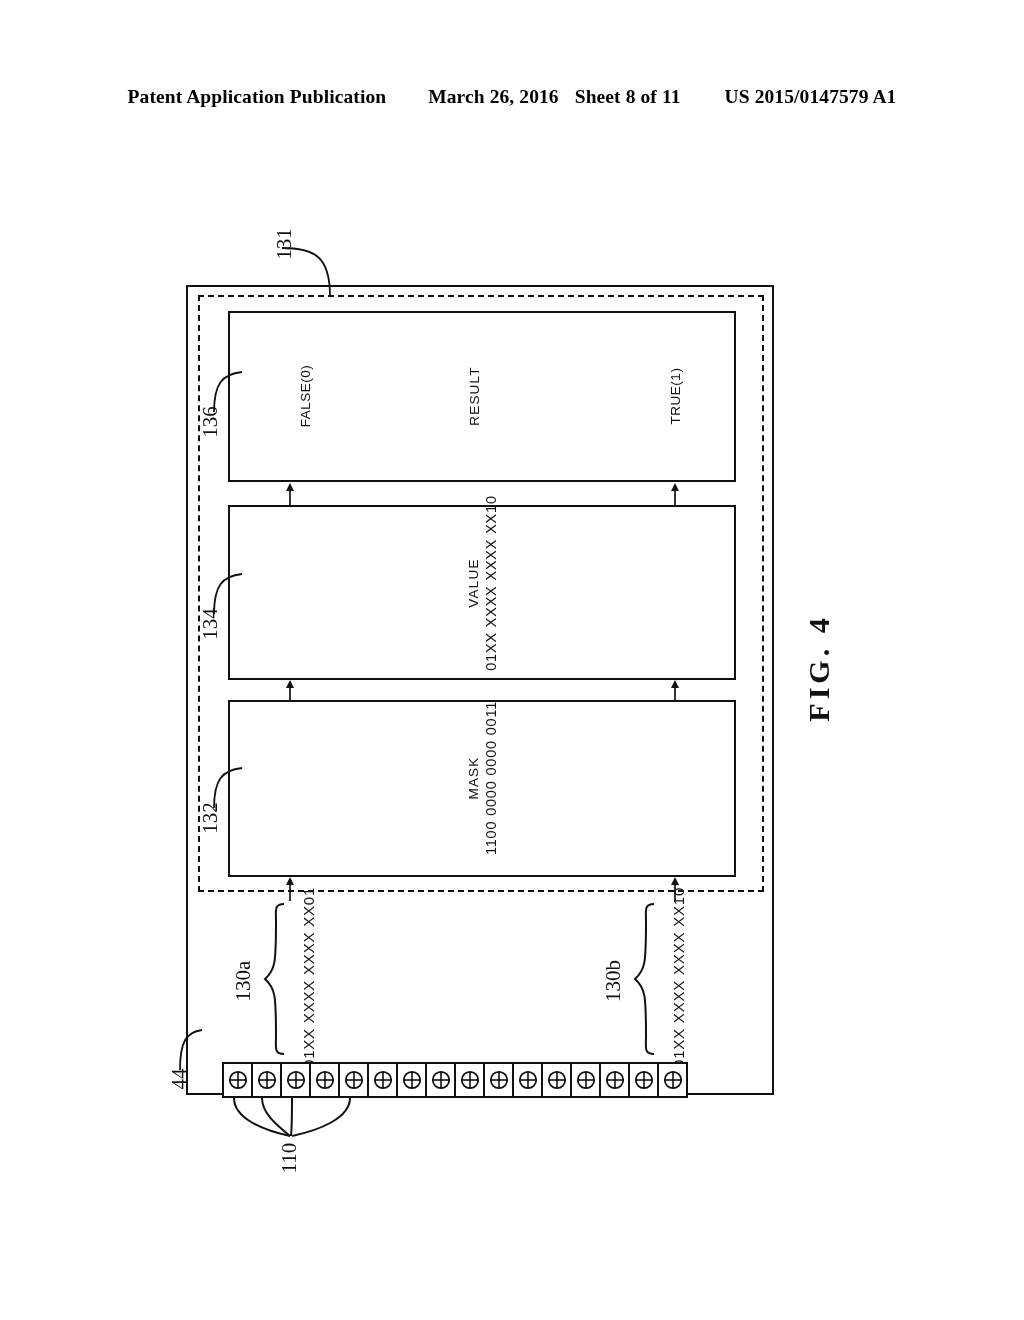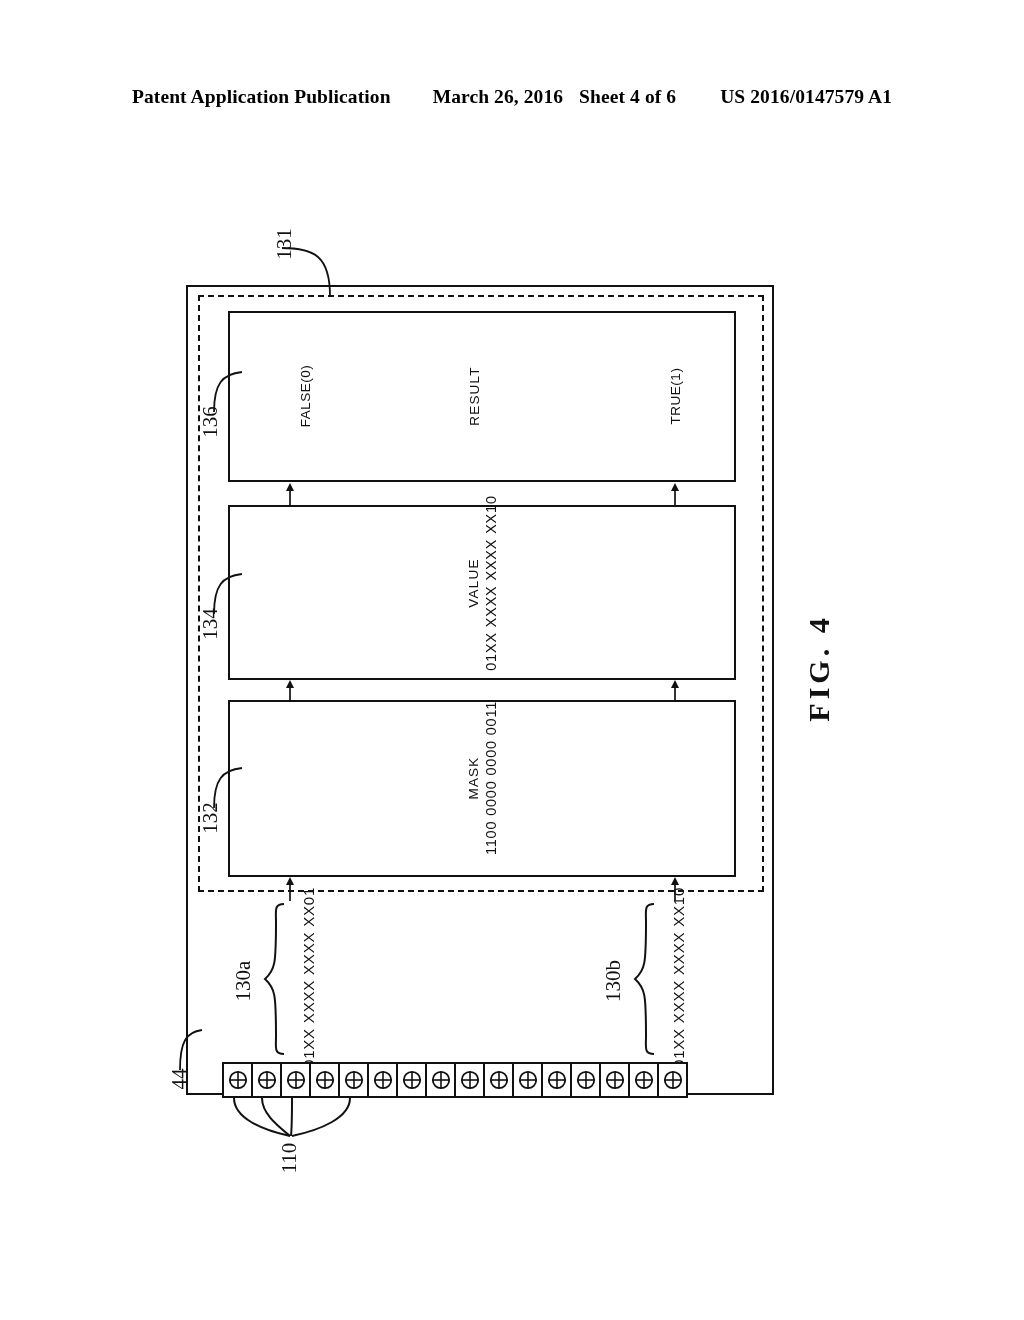--- a/index.html
+++ b/index.html
@@ -208,23 +208,23 @@
   }
 </style>
 </head>
 <body>
 
 <div id="page-header">
   <span class="hdr-seg">Patent Application Publication</span>
   <span class="gap-a"></span>
   <span class="hdr-seg">March 26, 2016</span>
   <span class="gap-b"></span>
-  <span class="hdr-seg">Sheet 4 of 6</span>
+  <span class="hdr-seg">Sheet 8 of 11</span>
   <span class="gap-c"></span>
-  <span class="hdr-seg">US 2016/0147579 A1</span>
+  <span class="hdr-seg">US 2015/0147579 A1</span>
 </div>
 
 <div id="figure">
 
   <div id="device-frame"></div>
 
   <div id="logic-region"></div>
 
   <div class="blockbox" id="box-result"></div>
   <div class="rot-label result-word" id="lbl-false">FALSE(0)</div>

